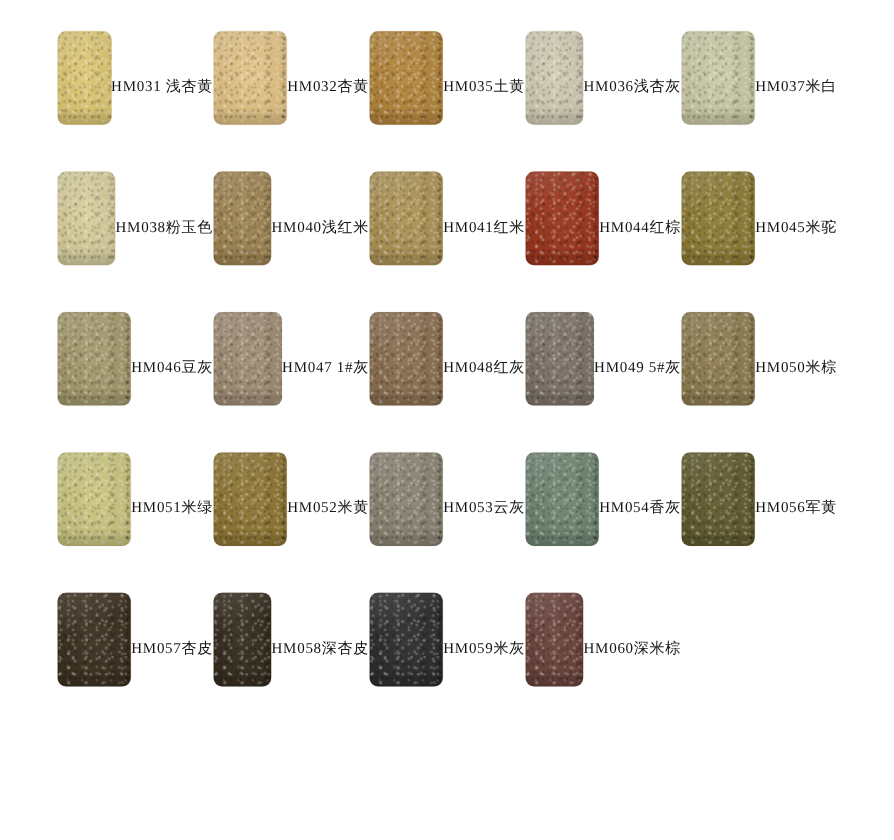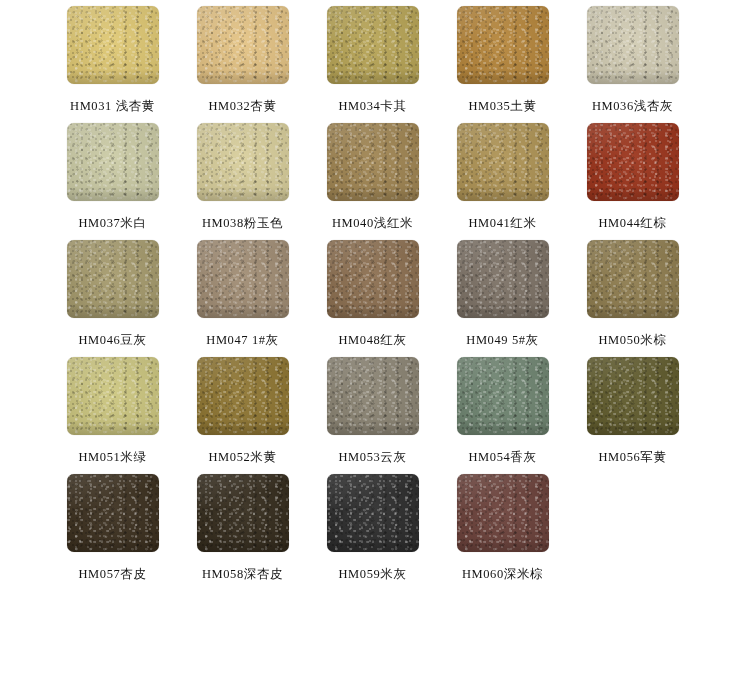--- a/index.html
+++ b/index.html
@@ -26,21 +26,21 @@
     justify-content: center;
     align-content: start;
     padding-top: 6px;
     box-sizing: border-box;
   }
   .swatch-cell {
     position: relative;
     width: 130px;
     height: 117px;
     display: flex;
-    flex-direction: column;
+    flex-direction: row;
     align-items: center;
   }
   .swatch-tile {
     width: 92px;
     height: 78px;
     border-radius: 7px;
     position: relative;
     overflow: hidden;
     box-shadow: 0 0 0 0.5px rgba(0,0,0,0.06);
   }
@@ -98,24 +98,20 @@
   <div class="swatch-grid">
       <div class="swatch-cell">
         <div class="swatch-tile" style="background-color: rgb(223, 200, 115);"></div>
         <div class="swatch-label">HM031 浅杏黄</div>
       </div>
       <div class="swatch-cell">
         <div class="swatch-tile" style="background-color: rgb(228, 195, 132);"></div>
         <div class="swatch-label">HM032杏黄</div>
       </div>
       <div class="swatch-cell">
-        <div class="swatch-tile" style="background-color: rgb(183, 164, 85);"></div>
-        <div class="swatch-label">HM034卡其</div>
-      </div>
-      <div class="swatch-cell">
         <div class="swatch-tile" style="background-color: rgb(181, 133, 58);"></div>
         <div class="swatch-label">HM035土黄</div>
       </div>
       <div class="swatch-cell">
         <div class="swatch-tile" style="background-color: rgb(210, 204, 179);"></div>
         <div class="swatch-label">HM036浅杏灰</div>
       </div>
       <div class="swatch-cell">
         <div class="swatch-tile" style="background-color: rgb(203, 203, 165);"></div>
         <div class="swatch-label">HM037米白</div>
@@ -128,20 +124,24 @@
         <div class="swatch-tile" style="background-color: rgb(159, 132, 81);"></div>
         <div class="swatch-label">HM040浅红米</div>
       </div>
       <div class="swatch-cell">
         <div class="swatch-tile" style="background-color: rgb(174, 147, 84);"></div>
         <div class="swatch-label">HM041红米</div>
       </div>
       <div class="swatch-cell">
         <div class="swatch-tile" style="background-color: rgb(155, 51, 26);"></div>
         <div class="swatch-label">HM044红棕</div>
+      </div>
+      <div class="swatch-cell">
+        <div class="swatch-tile" style="background-color: rgb(141, 123, 51);"></div>
+        <div class="swatch-label">HM045米驼</div>
       </div>
       <div class="swatch-cell">
         <div class="swatch-tile" style="background-color: rgb(165, 154, 108);"></div>
         <div class="swatch-label">HM046豆灰</div>
       </div>
       <div class="swatch-cell">
         <div class="swatch-tile" style="background-color: rgb(160, 140, 115);"></div>
         <div class="swatch-label">HM047 1#灰</div>
       </div>
       <div class="swatch-cell">

